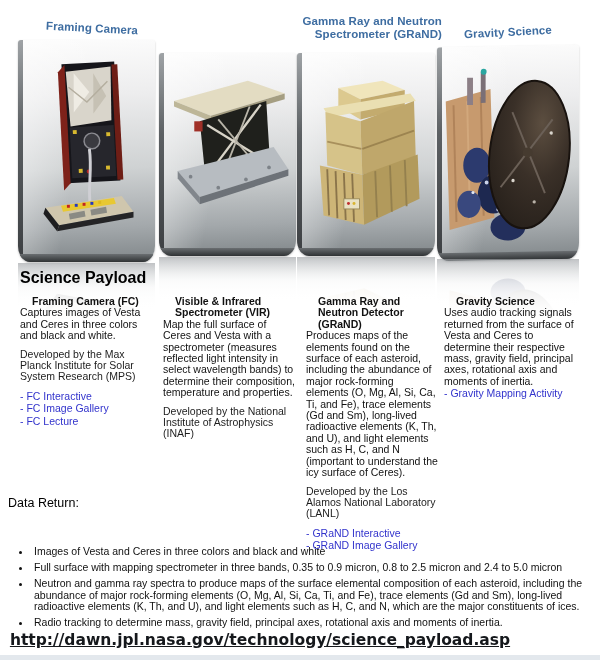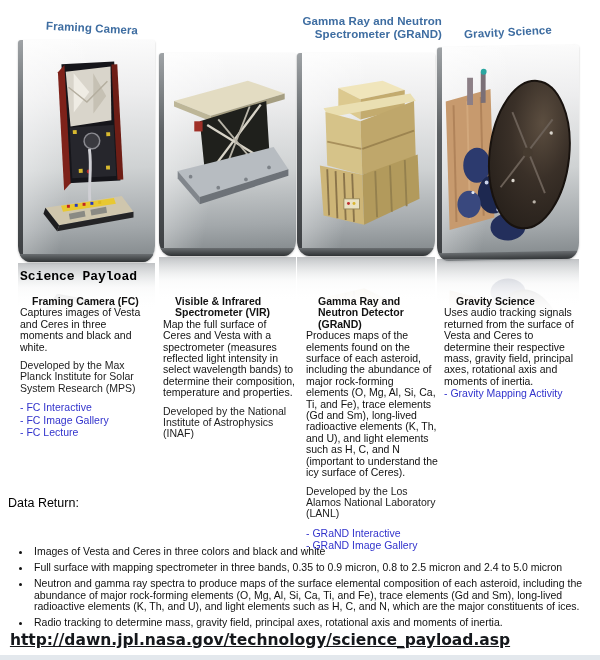--- a/index.html
+++ b/index.html
@@ -35,21 +35,21 @@
         background:linear-gradient(180deg,rgba(138,143,147,.6),rgba(215,218,220,.3) 40%,rgba(255,255,255,0) 75%);}
   .refl svg{position:absolute;left:0;top:0;width:100%;transform:scaleY(-1);opacity:.26;z-index:1;}
   .refl::after{content:"";position:absolute;inset:0;z-index:2;
         background:linear-gradient(180deg,rgba(255,255,255,.1),rgba(255,255,255,.8) 55%,#fff 88%);}
   .r1{left:18px;top:263px;width:137px;height:62px;}
   .r2{left:159px;top:257px;width:137px;height:58px;}
   .r3{left:297px;top:257px;width:138px;height:58px;}
   .r4{left:437px;top:259px;width:142px;height:62px;}
 
   
-  .sp-head{position:absolute;left:20px;top:269px;font-size:13px;font-weight:bold;color:#000;z-index:5;font-family:Liberation Mono, monospace;}
+  .sp-head{position:absolute;left:20px;top:269px;font-size:16px;font-weight:bold;color:#000;z-index:5;}
   .col{position:absolute;top:296px;font-size:10.5px;line-height:11.4px;z-index:5;}
   .c1{left:20px;width:132px;}
   .c2{left:163px;width:133px;}
   .c3{left:306px;width:133px;}
   .c4{left:444px;width:137px;}
   .ctitle{font-weight:bold;padding-left:12px;}
   .cdev{margin-top:7px;color:#1d1d1d;}
   .clinks{margin-top:7px;}
   .clink{display:block;color:#3233cc;font-weight:normal;line-height:12.6px;text-decoration:none;cursor:pointer;}
 
@@ -227,21 +227,21 @@
   <div class="refl r4">
       <svg viewBox="0 0 140 220" style="height:214px">
         <use href="#sym-grav"></use>
       </svg>
     </div>
 
   <div class="sp-head">Science Payload</div>
 
   <div class="col c1">
     <div class="ctitle">Framing Camera (FC)</div>
-    <div class="cdesc">Captures images of Vesta and Ceres in three moments and black and white.</div>
+    <div class="cdesc">Captures images of Vesta and Ceres in three colors and black and white.</div>
     <div class="cdev">Developed by the Max Planck Institute for Solar System Research (MPS)</div>
     <div class="clinks">
       <a class="clink">- FC Interactive</a>
       <a class="clink">- FC Image Gallery</a>
       <a class="clink">- FC Lecture</a>
     </div>
   </div>
 
   <div class="col c2">
     <div class="ctitle">Visible &amp; Infrared Spectrometer (VIR)</div>

